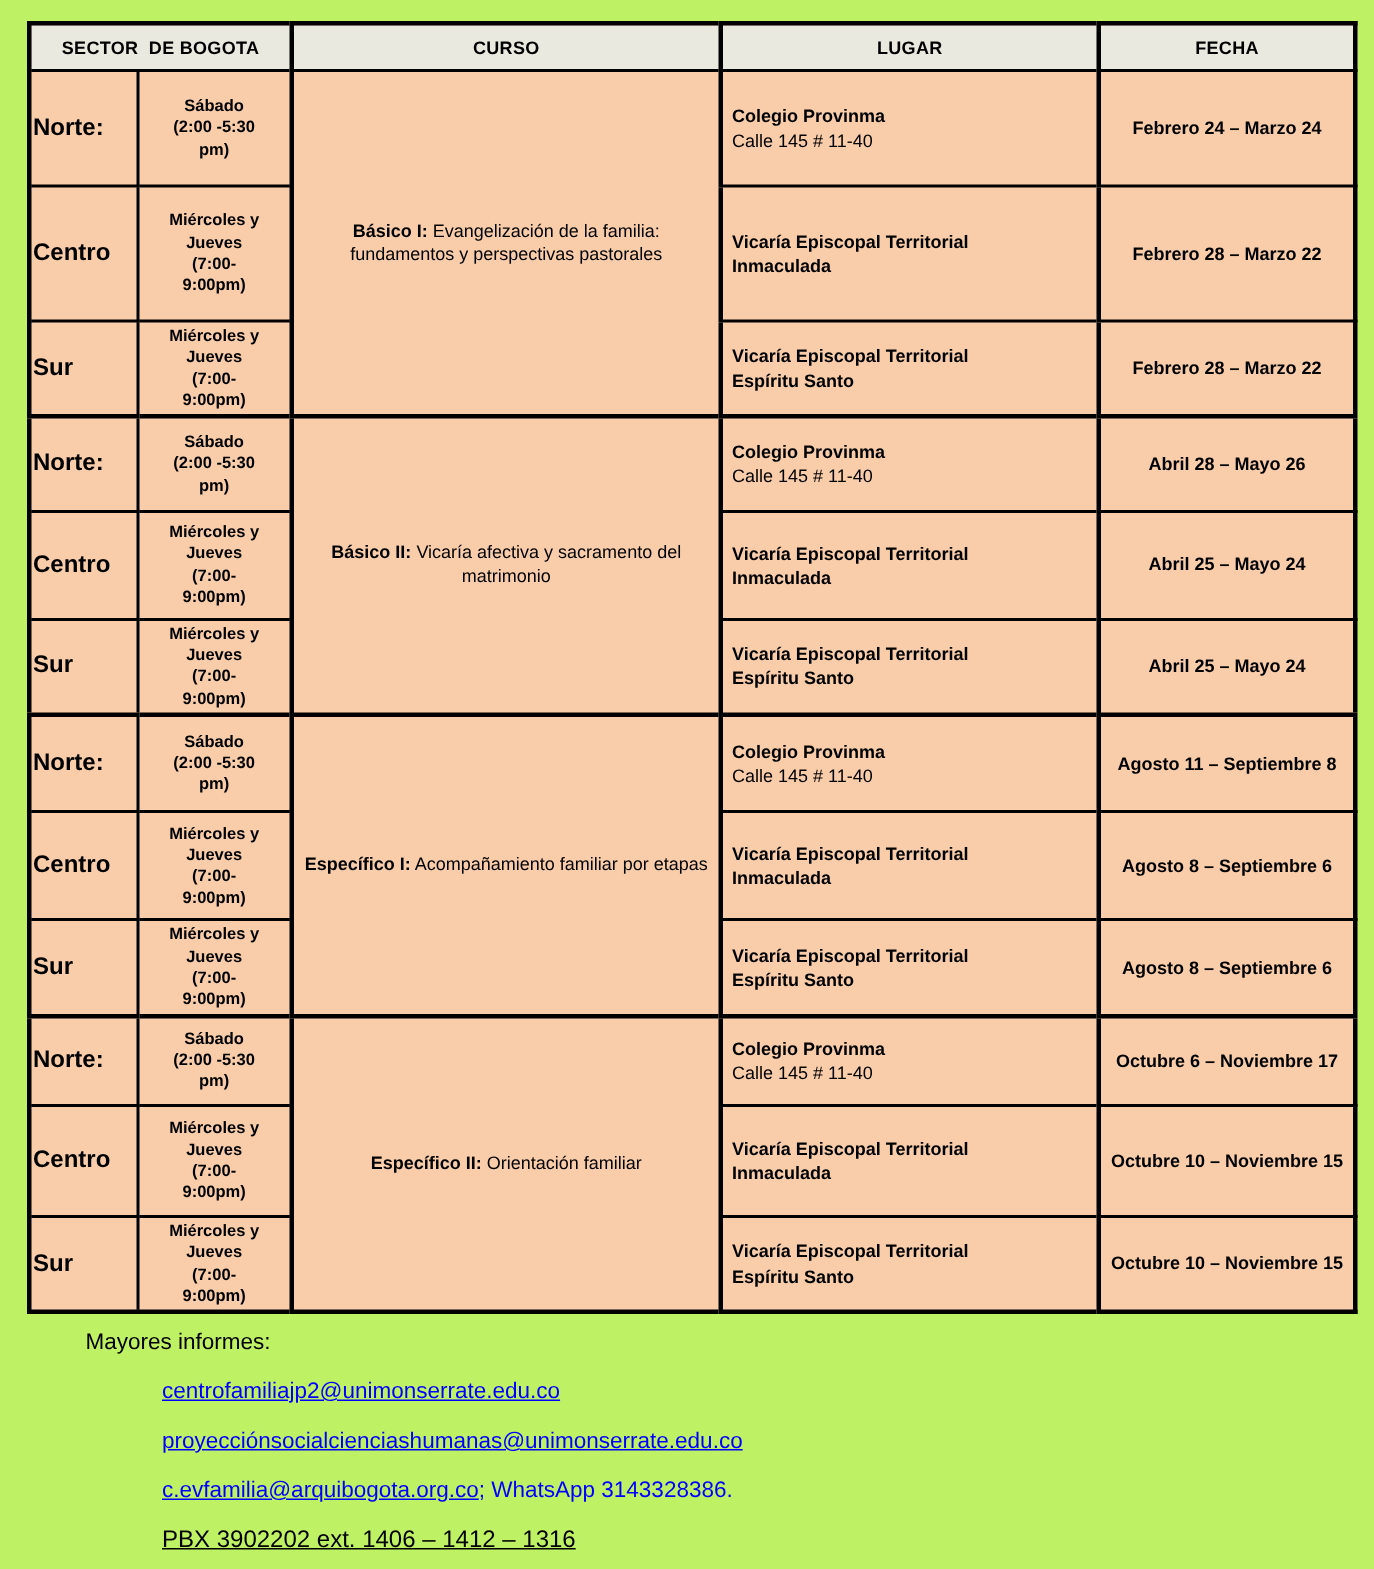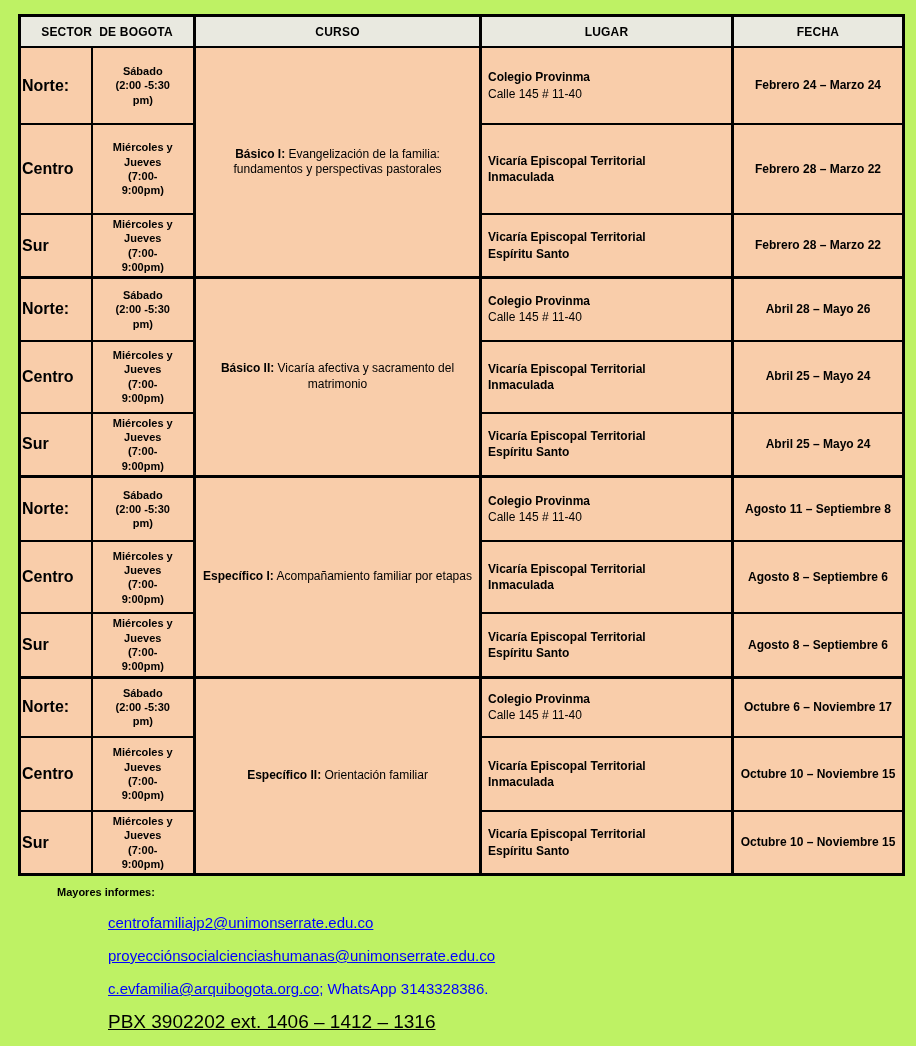--- a/index.html
+++ b/index.html
@@ -47,29 +47,29 @@
     font-weight:bold; font-size:12px; text-align:left; vertical-align:middle;
     line-height:1.35; padding:2px 6px;
   }
   td.lugar .lg2-reg { font-weight:normal; }
   td.fecha {
     font-weight:bold; font-size:12px; text-align:center; vertical-align:middle;
     padding:2px 2px; line-height:1.4;
   }
 
   .footer { position:absolute; left:57px; top:886px; }
-  .f-title { font-size:11px; font-weight:bold; }
+  .f-title { font-size:15px; font-weight:normal; }
   .f-links { margin-left:51px; margin-top:15px; }
   .f-row { margin-bottom:13px; font-size:15px; line-height:20px; }
   a.link, .blue {
     color:var(--link-blue, #0000FF);
     text-decoration:underline; cursor:pointer;
   }
   .blue-noline { color:var(--link-blue, #0000FF); text-decoration:none; }
-  .pbx { color:#000; font-size:19px; text-decoration:underline; }
+  .pbx { color:#000; font-size:16px; text-decoration:underline; }
 </style>
 </head>
 <body>
 
 <div class="page">
 
   <table class="schedule">
     <colgroup>
       <col style="width:72px">
         <col style="width:103px">

